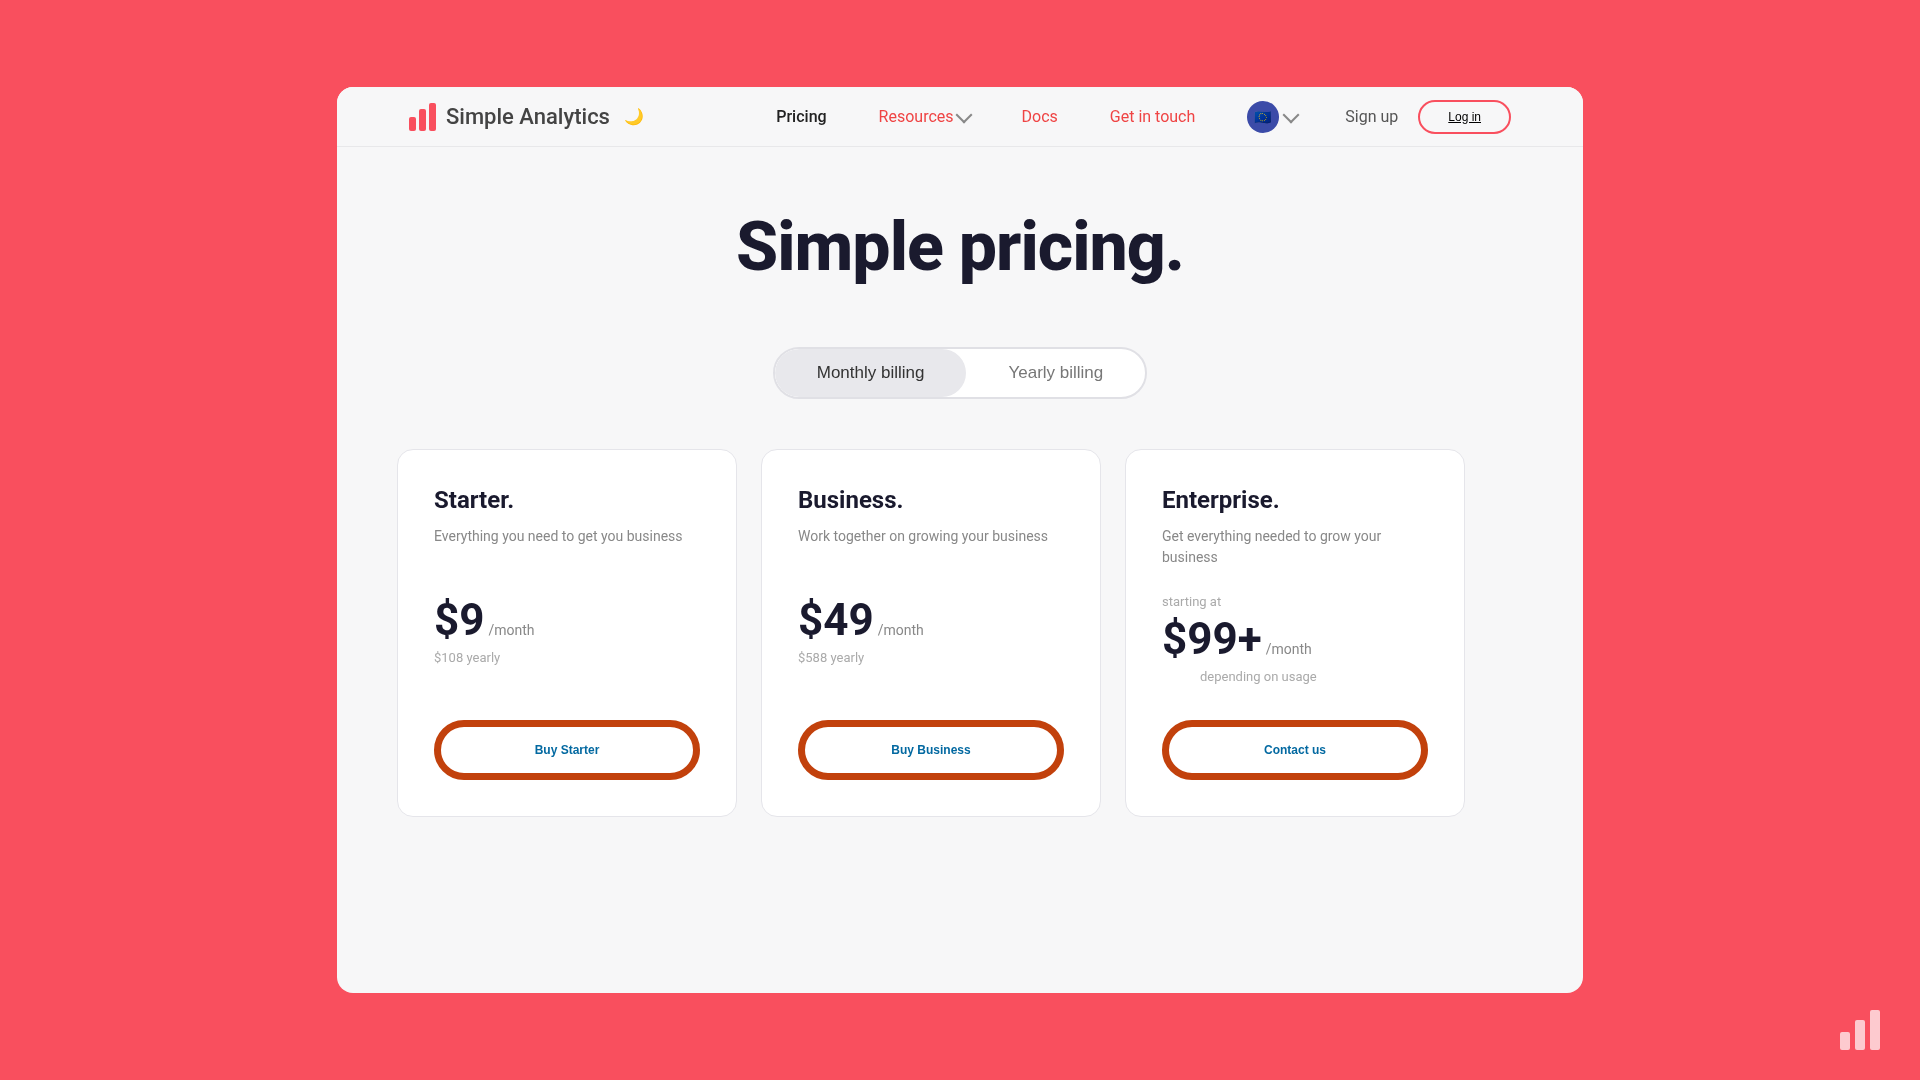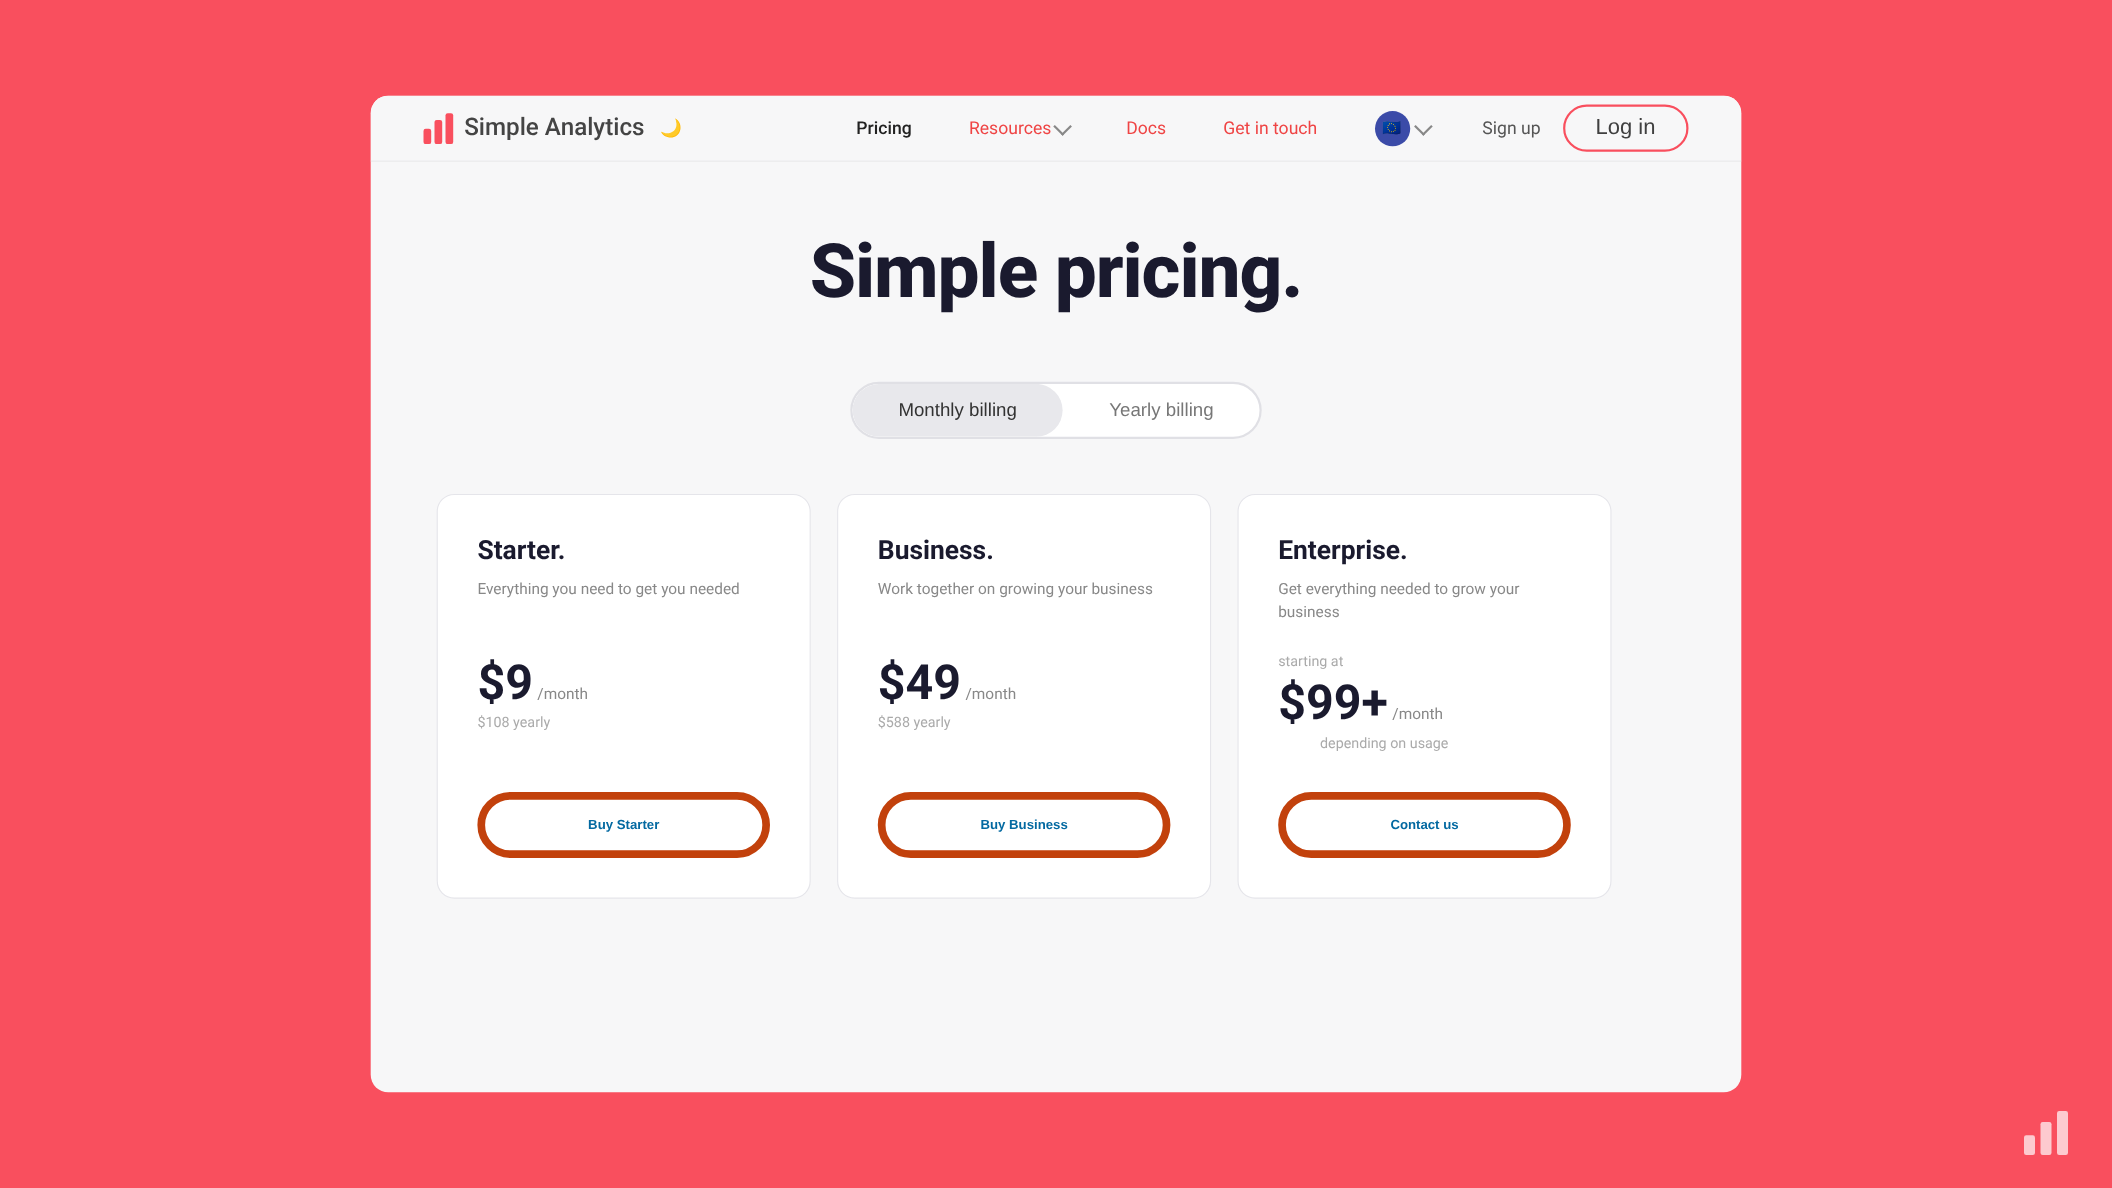--- a/index.html
+++ b/index.html
@@ -29,21 +29,21 @@
       display: flex;
       flex-direction: column;
       overflow: hidden;
     }
 
     
     .navbar {
       background: #f7f7f8;
       display: flex;
       align-items: center;
-      padding: 0 48px;
+      padding: 0 72px;
       height: 60px;
       border-bottom: 1px solid #e8e8ea;
     }
 
     .logo-area {
       display: flex;
       align-items: center;
       gap: 10px;
       flex: 1;
     }
@@ -123,27 +123,28 @@
     }
 
     .sign-up-link {
       font-size: 16px;
       color: #555;
       cursor: pointer;
     }
 
     .login-btn {
       border: 2px solid #f94f5e;
-      color: #404040;
+      color: #000000;
       background: transparent;
       padding: 8px 28px;
       border-radius: 50px;
-      font-size: 20px;
+      font-size: 12px;
       font-weight: 500;
       cursor: pointer;
+      text-decoration: underline;
     }
 
     
     .hero {
       text-align: center;
       padding: 60px 0 40px;
     }
 
     .hero-title {
       font-size: 68px;
@@ -337,21 +338,21 @@
       <div class="toggle-container">
         <button class="toggle-btn active">Monthly billing</button>
         <button class="toggle-btn">Yearly billing</button>
       </div>
     </div>
 
     <div class="pricing-section">
 
       <div class="pricing-card">
         <div class="plan-name">Starter.</div>
-        <div class="plan-desc">Everything you need to get you needed</div>
+        <div class="plan-desc">Everything you need to get you business</div>
         <div class="price-area">
           <div class="price-main">
             <span class="price-amount">$9</span>
             <span class="price-period">/month</span>
           </div>
           <div class="price-yearly">$108 yearly</div>
         </div>
         <button class="buy-btn">Buy Starter</button>
       </div>
 

